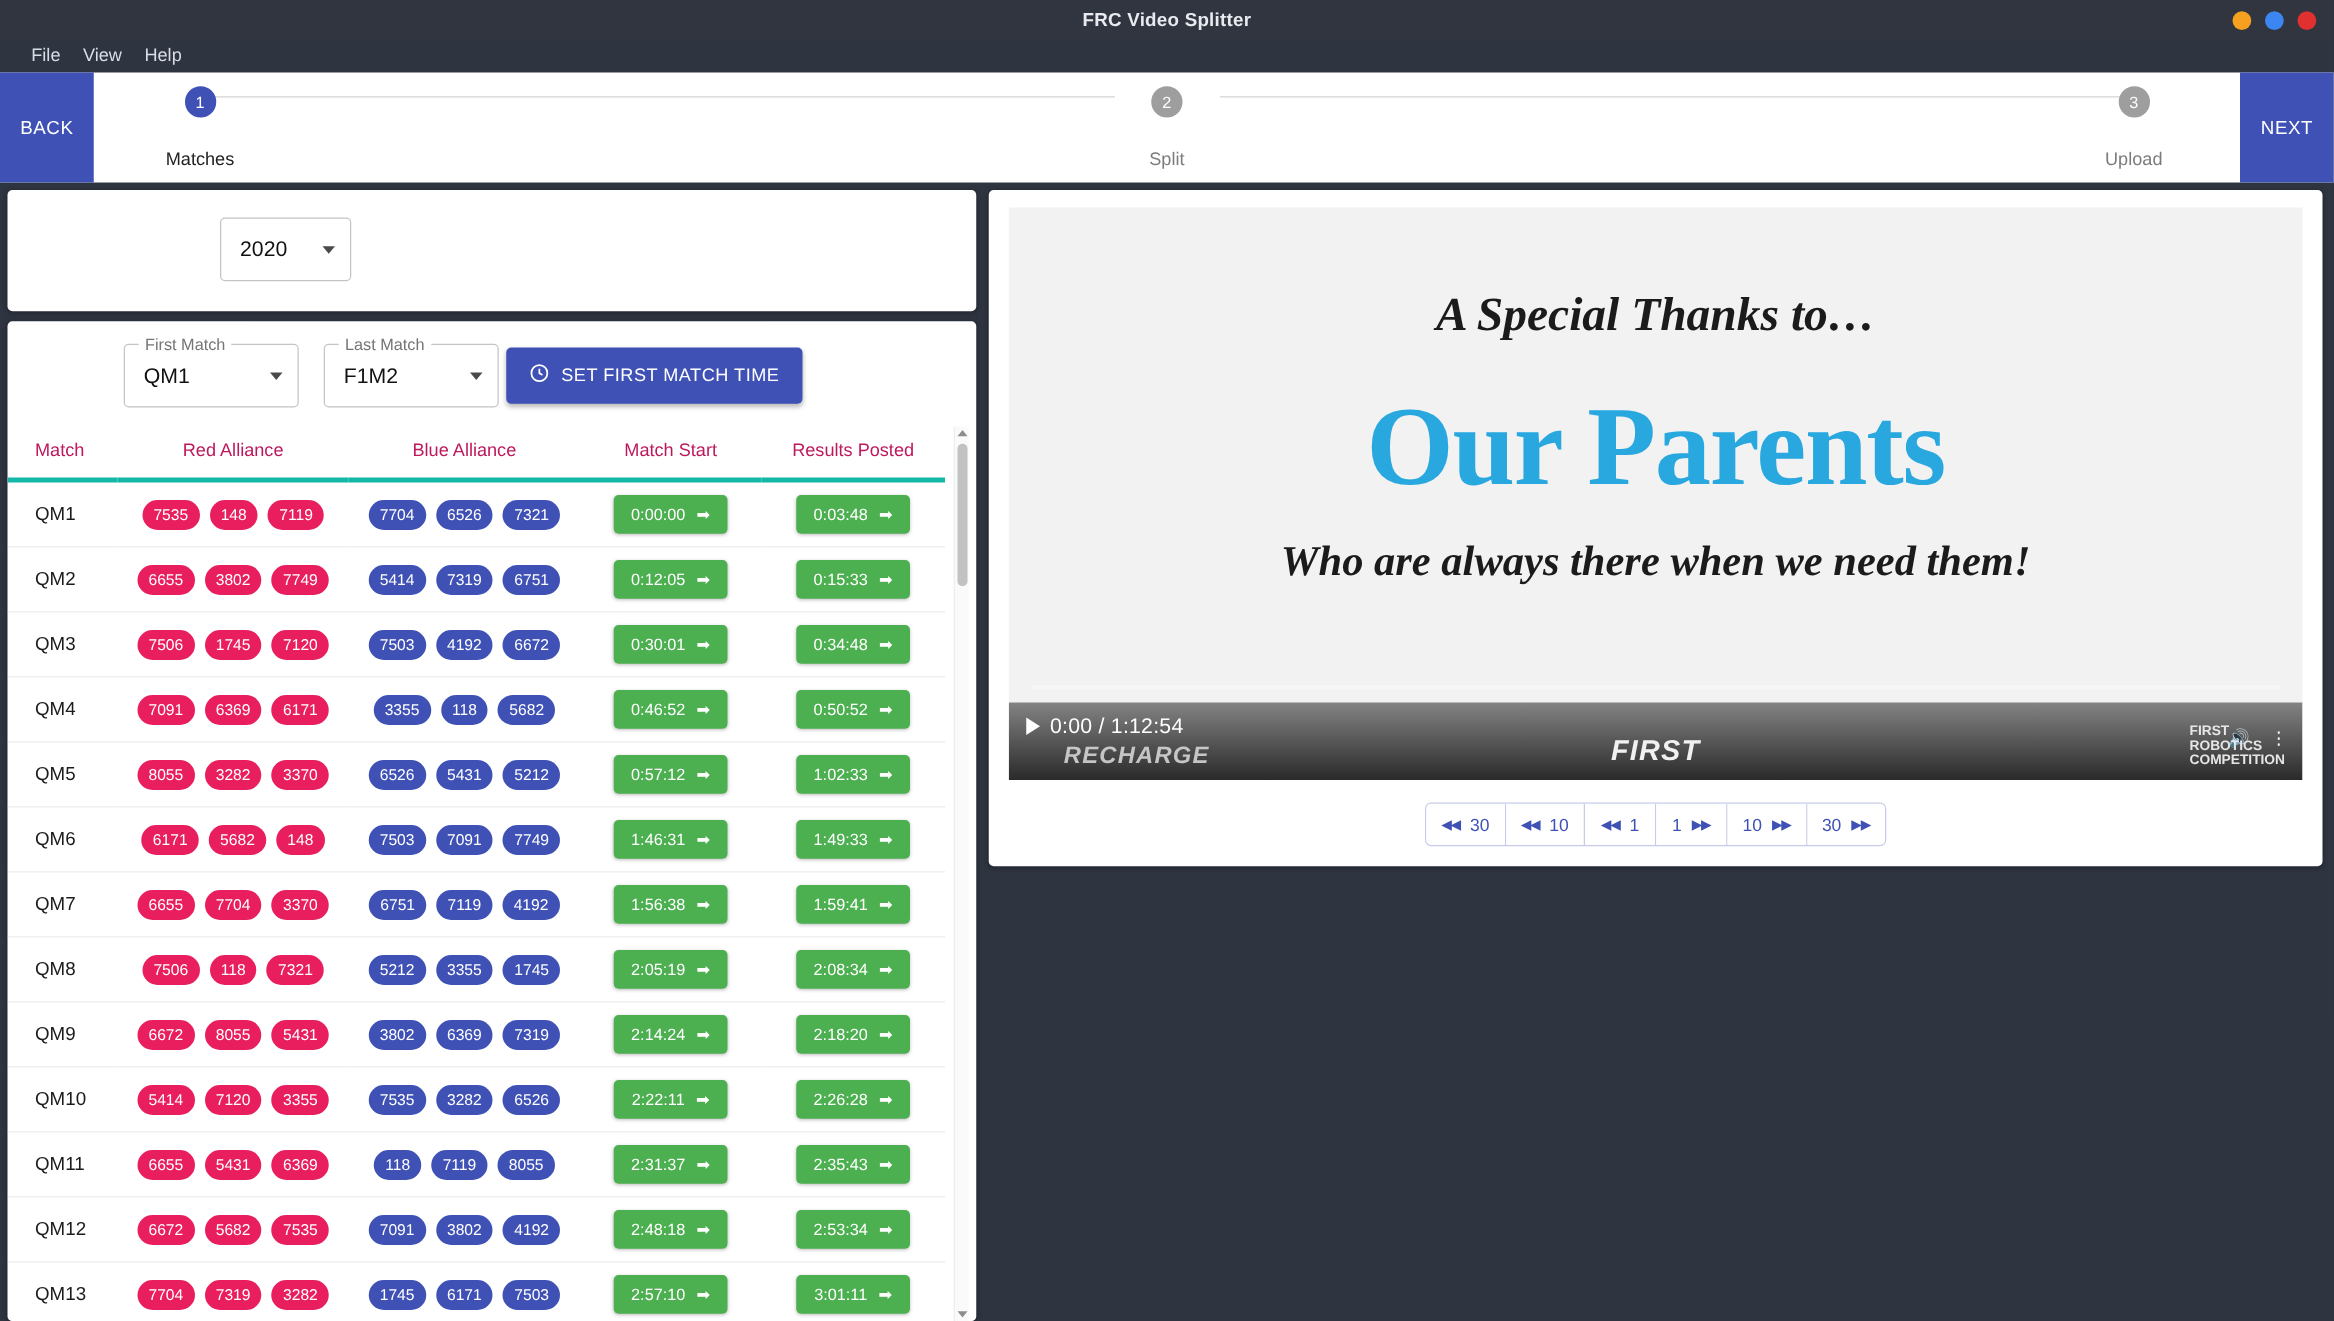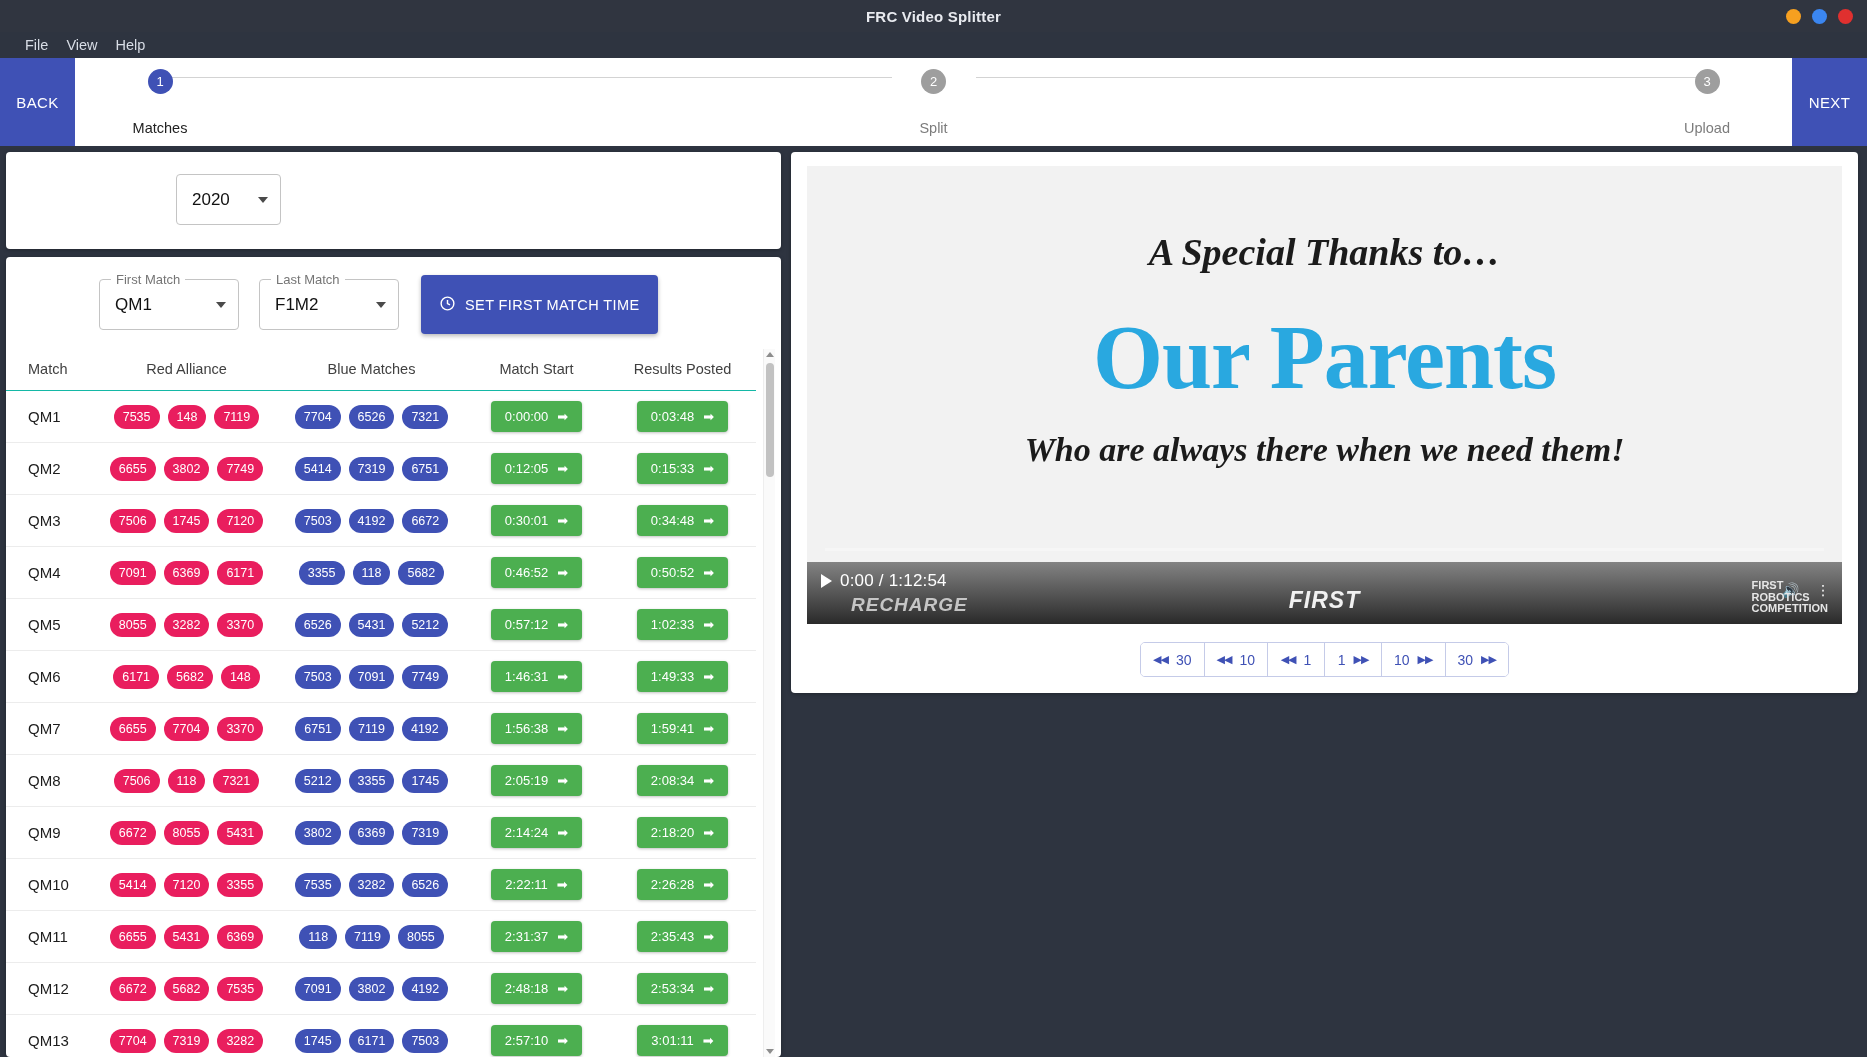--- a/index.html
+++ b/index.html
@@ -115,37 +115,37 @@
 
   
   .matches-card { flex: 1; display: flex; flex-direction: column; overflow: hidden; }
   .match-controls {
     display: flex; align-items: center;
     padding: 18px 0 15px 0;
   }
   .first-field { width: 140px; margin-left: 93px; }
   .last-field  { width: 140px; margin-left: 20px; }
   .set-time-btn {
-    margin-left: 22px;
+    margin-left: 6px;
     background: #3f51b5; color: #fff;
-    height: 59px; border-radius: 4px;
+    height: 45px; border-radius: 4px;
     display: flex; align-items: center; gap: 9px;
     padding: 0 18px;
     font-size: 14.5px; letter-spacing: .4px;
     box-shadow: 0 2px 4px rgba(0,0,0,.28);
     cursor: pointer; user-select: none;
   }
 
   
   .table-wrap { flex: 1; position: relative; overflow: hidden; }
   table { width: 750px; border-collapse: collapse; table-layout: fixed; }
   th {
-    font-size: 14.5px; font-weight: normal; color: #404040;
+    font-size: 14.5px; font-weight: normal; color: #be185d;
     padding: 12px 0 13px 0;
-    border-bottom: 1px solid #14b8a6;
+    border-bottom: 4px solid #14b8a6;
     text-align: center;
   }
   th.c-match { width: 88px; text-align: left; padding-left: 22px; }
   th.c-red   { width: 185px; }
   th.c-blue  { width: 185px; }
   th.c-start { width: 145px; }
   th.c-res   { width: 147px; }
   td {
     padding: 10px 0; border-bottom: 1px solid #ececec;
     text-align: center; font-size: 15px; color: #1c1c1c;
@@ -341,21 +341,21 @@
           <span>SET FIRST MATCH TIME</span>
         </div>
       </div>
 
       <div class="table-wrap">
         <table>
           <thead>
             <tr>
               <th class="c-match">Match</th>
               <th class="c-red">Red Alliance</th>
-              <th class="c-blue">Blue Matches</th>
+              <th class="c-blue">Blue Alliance</th>
               <th class="c-start">Match Start</th>
               <th class="c-res">Results Posted</th>
             </tr>
           </thead>
           <tbody id="match-rows">
               <tr>
                 <td class="c-match">QM1</td>
                 <td>
                   <div class="chips">
                     <span class="chip red">7535</span>

